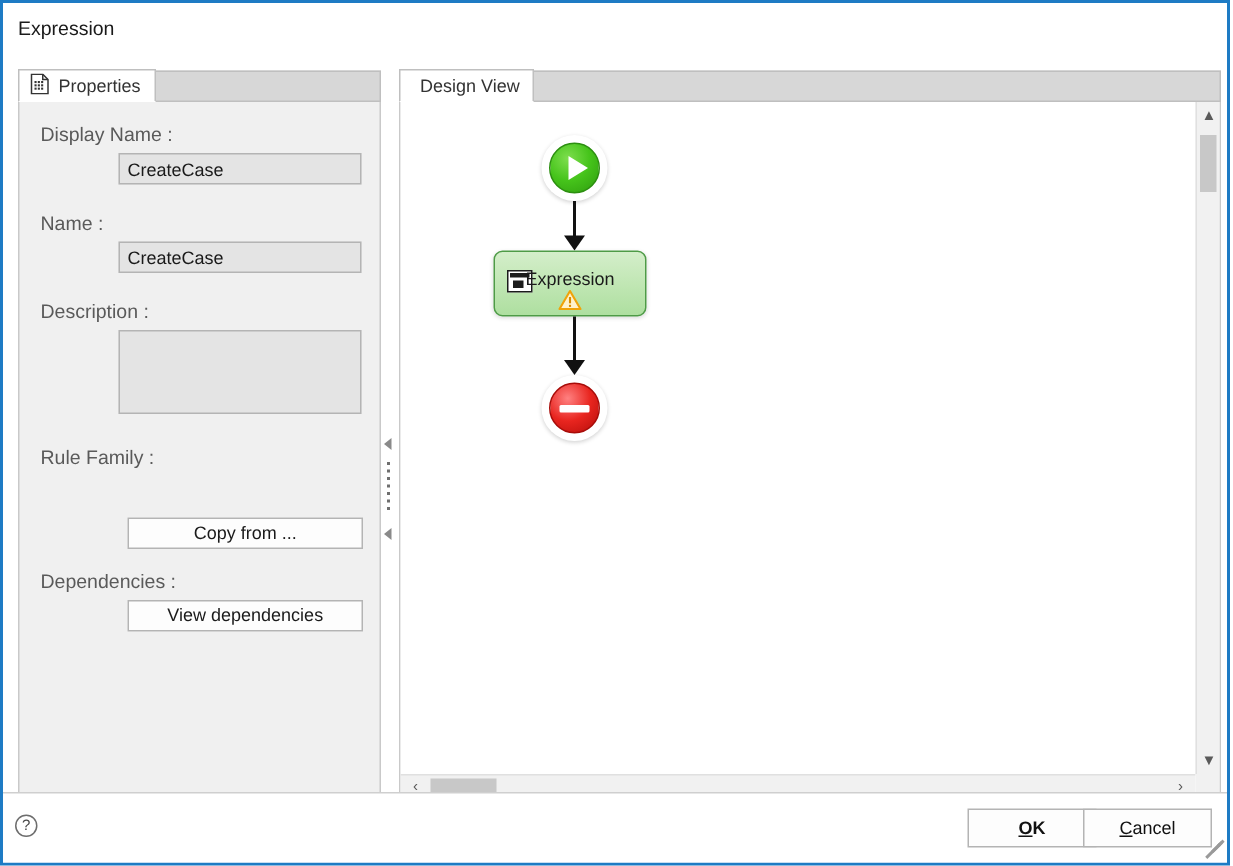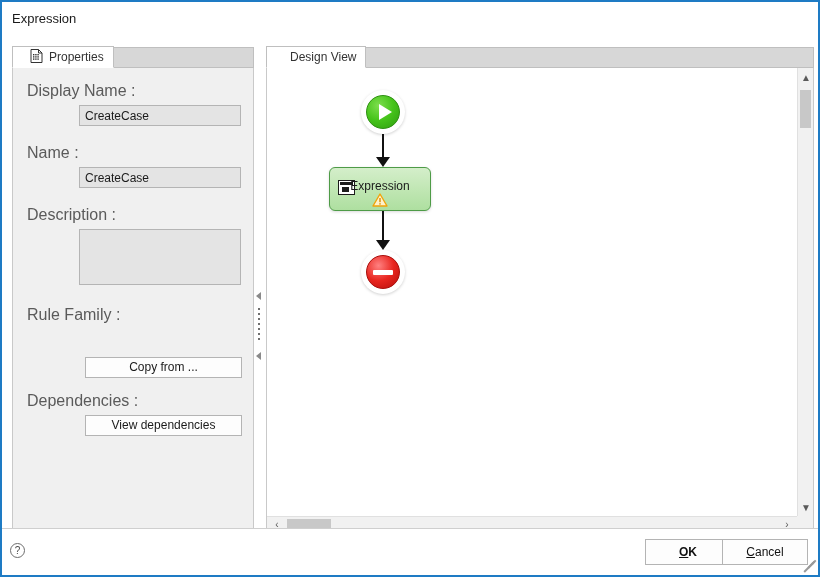--- a/index.html
+++ b/index.html
@@ -71,21 +71,21 @@
     background: #d7d7d7;
     border: 1px solid #bfbfbf;
     box-sizing: border-box;
   }
   .tab {
     position: relative;
     height: 22px;
     box-sizing: border-box;
     display: flex;
     align-items: center;
-    padding: 0 9px 0 17px;
+    padding: 0 9px 0 7px;
     background: #ffffff;
     border: 1px solid #bfbfbf;
     border-bottom: 1px solid #ffffff;
     font-size: 12px;
     color: #444;
     z-index: 2;
   }
   .tab .tab-label { margin-left: 6px; color: #333; }
 
   .props-box {
@@ -97,21 +97,21 @@
     box-sizing: border-box;
     border: 1px solid #c9c9c9;
     background: #f0f0f0;
     padding: 0;
   }
   .form {
     padding: 14px 14px 0 14px;
   }
   .field-label {
     color: #5a5a5a;
-    font-size: 16px;
+    font-size: 13px;
     margin-bottom: 5px;
   }
   .field-input {
     width: 162px;
     margin-left: 52px;
     box-sizing: border-box;
     background: #e4e4e4;
     border: 1px solid #b4b4b4;
     color: #1a1a1a;
     font-size: 12px;

